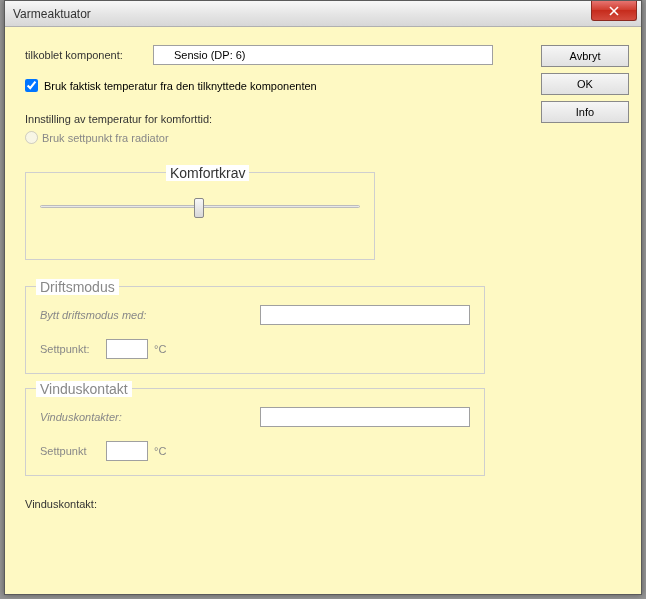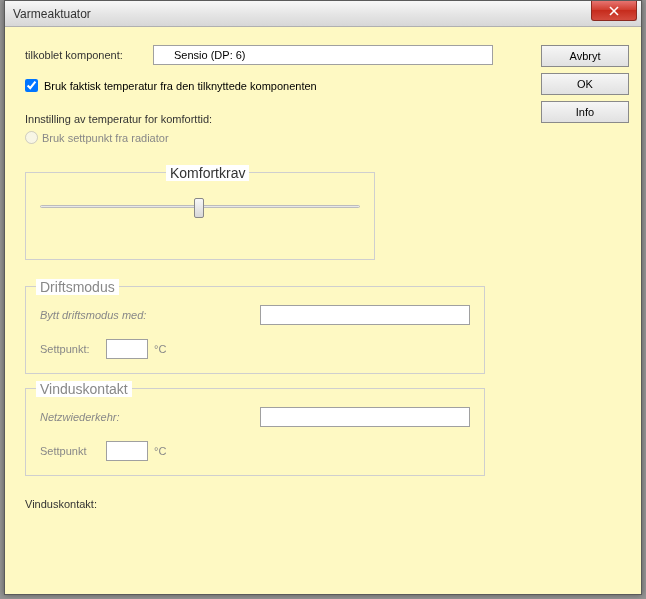--- a/index.html
+++ b/index.html
@@ -248,21 +248,21 @@
       <div class="fs-row" style="margin-bottom:0">
         <span style="width:66px">Settpunkt:</span>
         <input class="txt-input disabled-input small-input" type="text" disabled="" value="18" style="">
         <span class="unit">°C</span>
       </div>
     </div>
 
     <div class="fieldset" style="width:460px;margin-top:14px">
       <span class="fieldset-legend">Vinduskontakt</span>
       <div class="fs-row">
-        <span class="fs-lbl-wide">Netzwiederkehr:</span>
+        <span class="fs-lbl-wide">Vinduskontakter:</span>
         <input class="txt-input disabled-input" style="width: 210px;" type="text" disabled="" value="">
       </div>
       <div class="fs-row" style="margin-bottom:0">
         <span style="width:66px">Settpunkt</span>
         <input class="txt-input disabled-input small-input" type="text" disabled="" value="10" style="">
         <span class="unit">°C</span>
       </div>
     </div>
 
     <div class="row" style="margin-top:22px">

